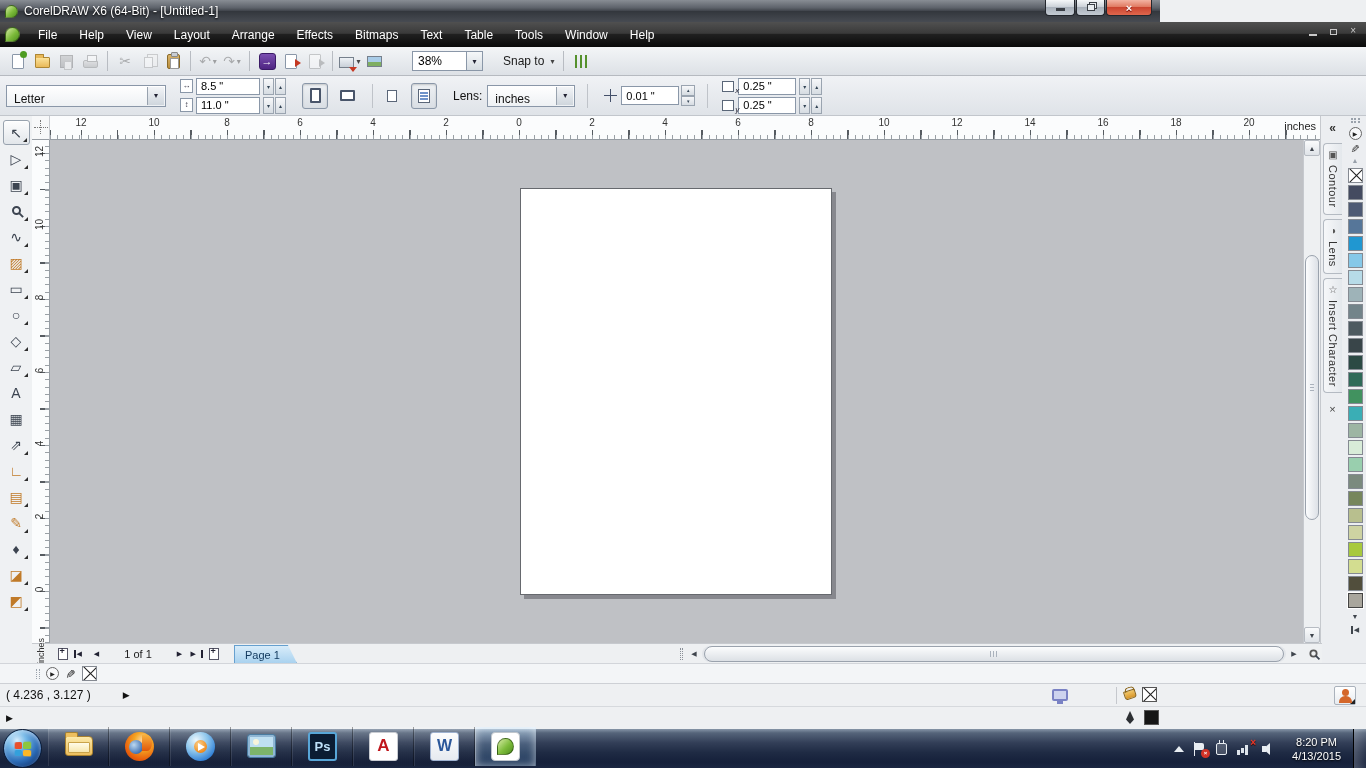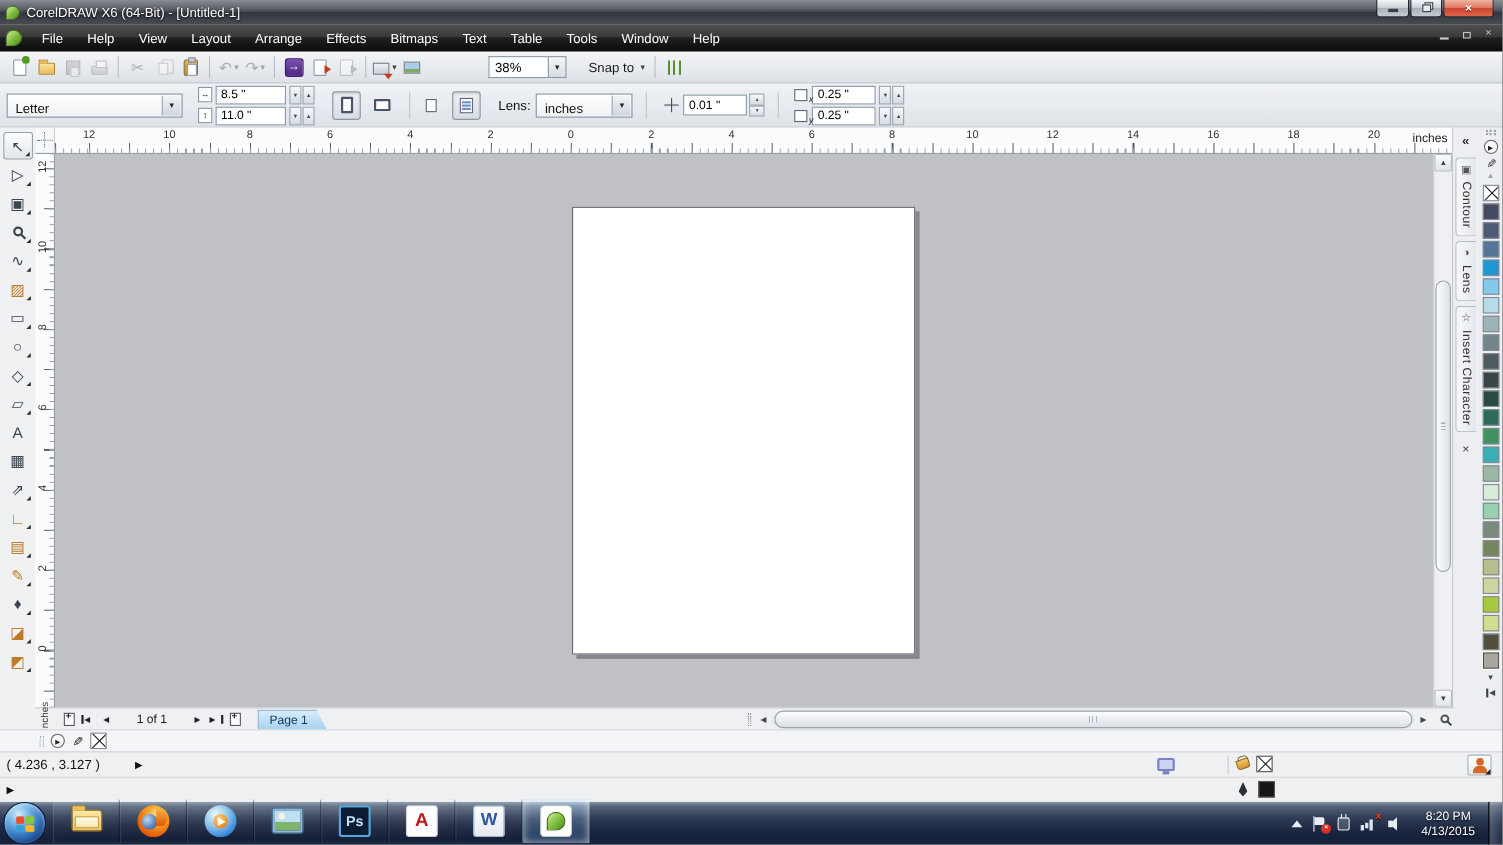--- a/index.html
+++ b/index.html
@@ -1,20 +1,20 @@
 <!DOCTYPE html>
 <html><head>
 <meta charset="utf-8">
 <style>
 *{box-sizing:border-box;margin:0;padding:0;cursor:default;user-select:none}
 body{width:1366px;height:768px;overflow:hidden;font-family:"Liberation Sans",sans-serif;background:#000}
 #app{position:relative;width:1366px;height:768px;background:#eef0f2;overflow:hidden}
 .abs{position:absolute}
 
-#titlebar{left:0;top:0;width:1366px;height:22px;background:linear-gradient(180deg,#888d94 0%,#5e636b 35%,#3f434a 50%,#33373d 52%,#474b52 100%);display:flex;align-items:center;color:#fff;font-size:12px}
+#titlebar{left:0;top:0;width:1160px;height:22px;background:linear-gradient(180deg,#888d94 0%,#5e636b 35%,#3f434a 50%,#33373d 52%,#474b52 100%);display:flex;align-items:center;color:#fff;font-size:12px}
 .balloon{display:inline-block;width:13px;height:13px;background:linear-gradient(135deg,#d8eda6,#7cbb3a 55%,#4e8d1f);border-radius:50% 50% 50% 0;border:1px solid rgba(25,55,8,.55)}
 #titlebar .balloon{margin:0 6px 0 5px}
 #win-title{text-shadow:0 1px 2px #000}
 #winbtns{position:absolute;right:8px;top:0;display:flex;gap:1px}
 .wbtn{height:16px;border:1px solid #23272d;border-top:none;border-radius:0 0 4px 4px;background:linear-gradient(#f5f7f9 0%,#ccd2d9 45%,#a9b1bb 50%,#c4cbd3 100%);display:flex;align-items:center;justify-content:center}
 #btn-min{width:30px}#btn-restore{width:29px}
 #btn-close{width:46px;background:linear-gradient(#f3b3a2 0%,#e07a62 45%,#cb4530 50%,#df674d 100%);color:#fff;font-size:11px;font-weight:bold;text-shadow:0 1px 1px #600}
 .minline{width:9px;height:3px;background:#3a3f46;margin-top:4px}
 .restsq{width:8px;height:7px;border:1px solid #3a3f46;background:#e8ecf0;box-shadow:2px -2px 0 -1px #e8ecf0,2px -2px 0 0 #3a3f46}
 
@@ -47,21 +47,21 @@
 .i-copy{position:relative;width:9px;height:11px;border:1px solid #98a2b0;background:#fff;margin:3px 0 0 -2px}
 .i-copy::before{content:"";position:absolute;left:2px;top:-4px;width:9px;height:11px;border:1px solid #98a2b0;background:#f2f4f6;z-index:-1}
 .i-paste{width:13px;height:15px;background:linear-gradient(#d9b36a,#b98e3e);border:1px solid #8a6a28;border-radius:2px;position:relative}
 .i-paste::before{content:"";position:absolute;left:2px;top:3px;width:7px;height:9px;background:#fff;border:1px solid #999}
 .i-paste::after{content:"";position:absolute;left:3px;top:-3px;width:5px;height:3px;background:#c8cdd4;border:1px solid #888;border-radius:1px}
 .i-search{width:17px;height:17px;border-radius:3px;background:linear-gradient(#7b4fb0,#4e2582);border:1px solid #3a1a66;color:#fff;font-size:11px;font-weight:bold}
 .i-launcher{width:15px;height:11px;background:linear-gradient(#eef2f6,#c9d0d8);border:1px solid #76808c;position:relative;margin-top:2px}
 .i-launcher::after{content:"";position:absolute;right:-4px;bottom:-5px;border-top:5px solid #c53822;border-left:4px solid transparent;border-right:4px solid transparent}
 .i-welcome{width:15px;height:11px;border:1px solid #76808c;background:linear-gradient(180deg,#a9cce8 60%,#7fae62 60%)}
 .i-options{width:13px;height:13px;background:repeating-linear-gradient(90deg,#55912c 0 2px,transparent 2px 5px)}
-.combo{display:flex;height:20px;margin-left:58px}
+.combo{display:flex;height:20px;margin-left:26px}
 .combo input{width:54px;border:1px solid #8a97a8;border-right:none;padding:0 5px;font-size:12px;font-family:"Liberation Sans",sans-serif}
 .ca{width:17px;background:linear-gradient(#f5f7f9,#d6dce2);border:1px solid #8a97a8;display:flex;align-items:center;justify-content:center;font-size:8px;color:#223}
 #snap{display:flex;align-items:center;margin-left:16px;font-size:12px;color:#1a1a1a;gap:4px;padding:0 4px;height:22px}
 
 #propbar{left:0;top:76px;width:1366px;height:40px;background:linear-gradient(#f0f2f5,#dfe3e8);border-bottom:1px solid #c2c6cc;display:flex;align-items:center}
 .sel{height:22px;border:1px solid #8a97a8;background:linear-gradient(#fff,#eef1f4);display:flex;align-items:flex-end;position:relative;font-size:12px;padding-left:7px;color:#111}
 .sel .sa{position:absolute;right:1px;top:1px;bottom:1px;width:17px;background:linear-gradient(#f2f4f7,#cfd6dd);border-left:1px solid #98a2ae;display:flex;align-items:center;justify-content:center;font-size:8px;color:#223}
 #paper-sel{width:160px;margin-left:6px}
 .grp2{display:flex;flex-direction:column;gap:2px;margin-left:14px}
 .srow{display:flex;align-items:center;height:17px}

